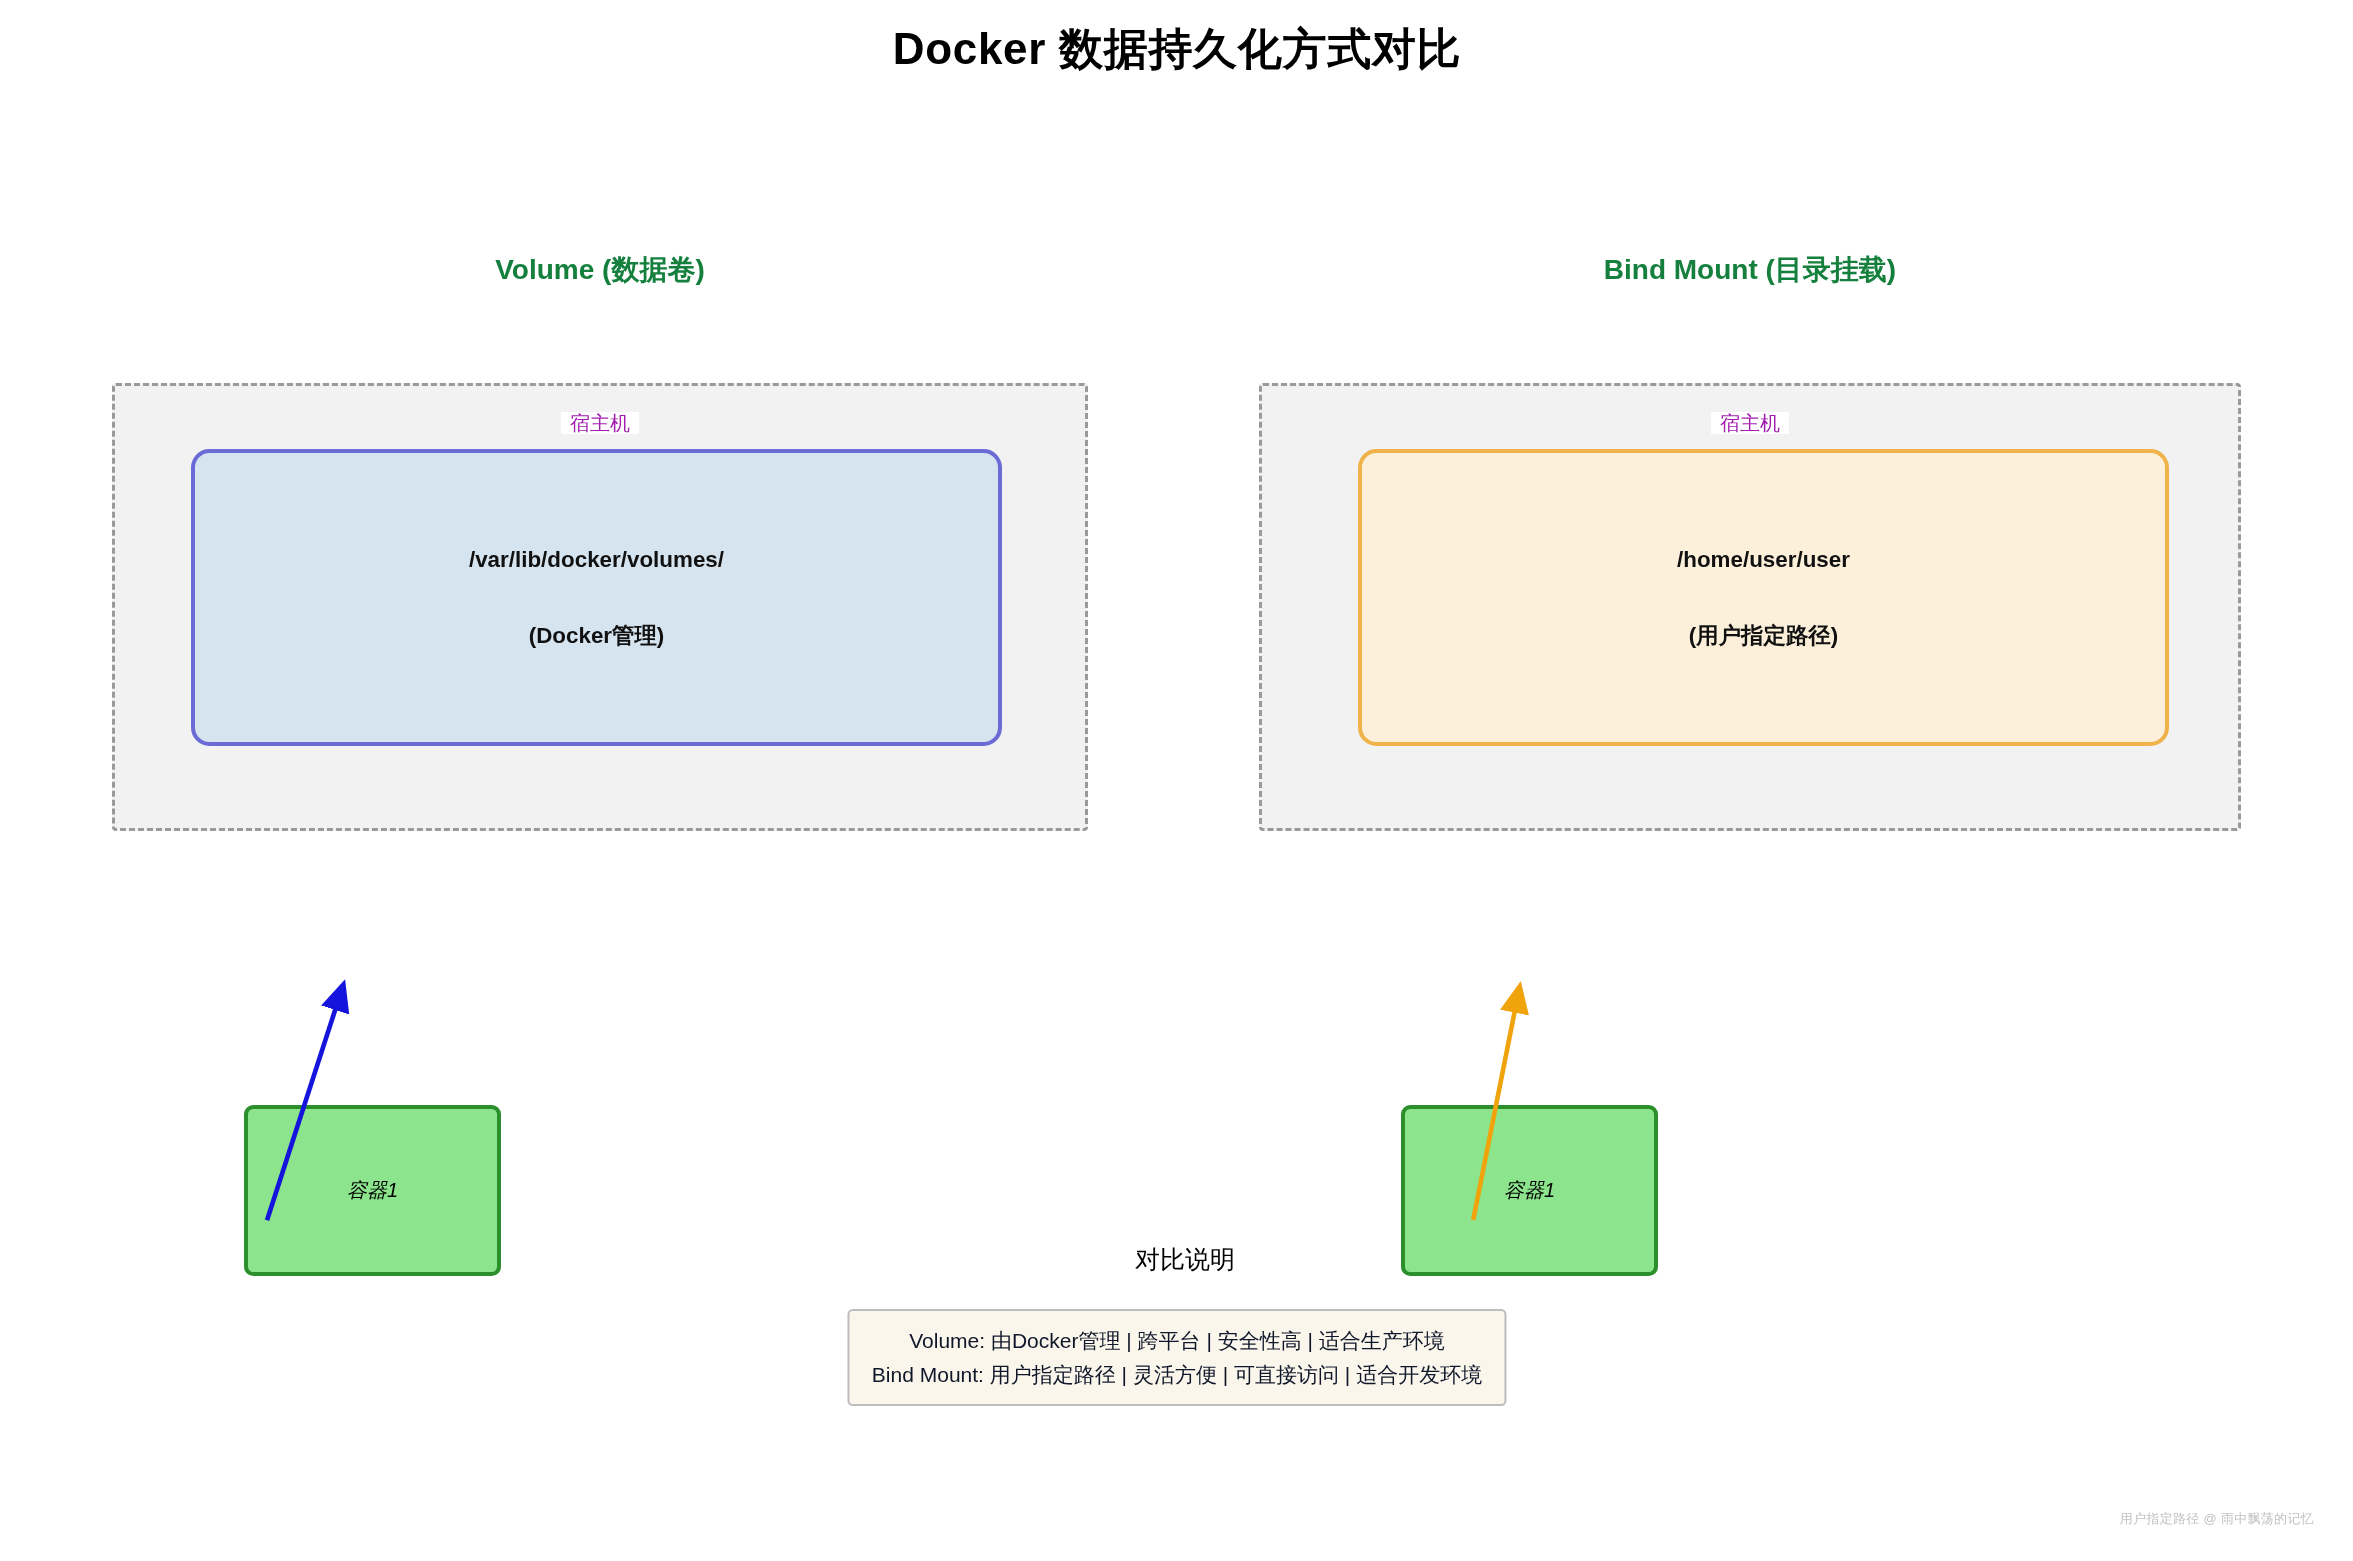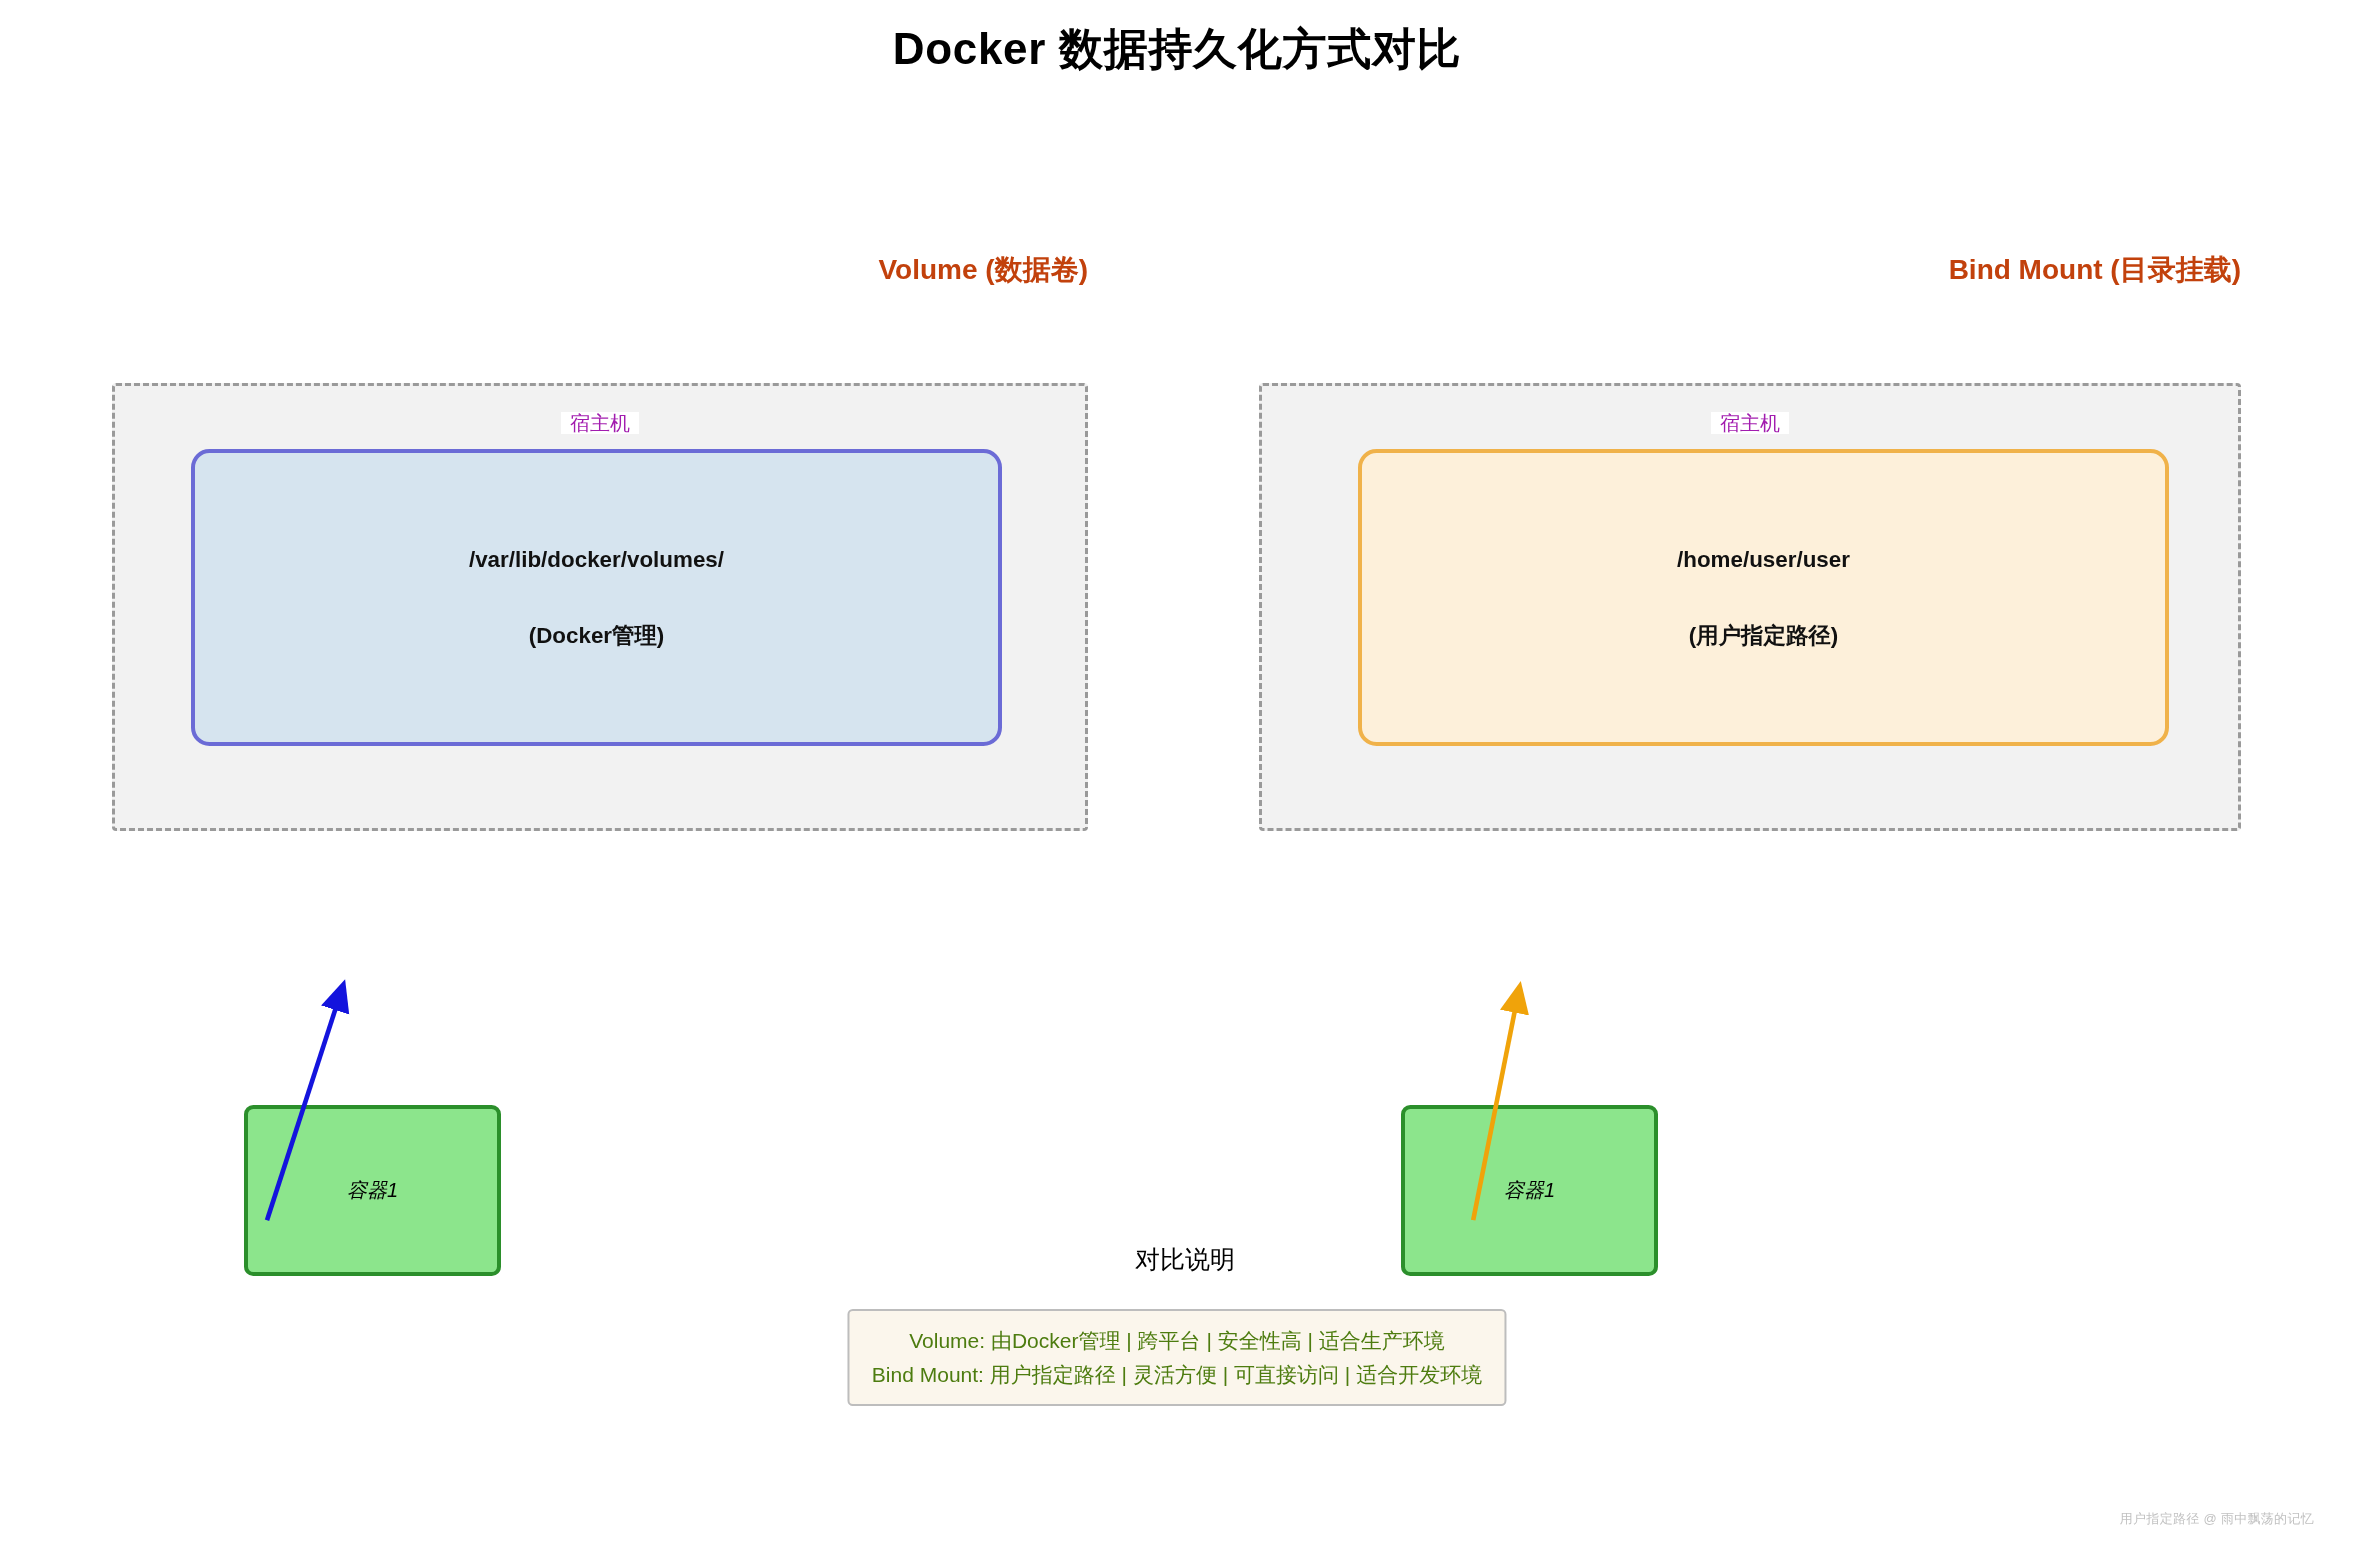--- a/index.html
+++ b/index.html
@@ -31,24 +31,24 @@
 
   
   .panel {
     position: absolute;
     top: 251px;
   }
   .panel-title {
     position: absolute;
     top: 0;
     width: 100%;
-    text-align: right;
+    text-align: center;
     font-size: 28px;
     font-weight: bold;
-    color: #c2410c;
+    color: #15803d;
   }
 
   .host-box {
     position: absolute;
     top: 132px;
     left: 0;
     width: 100%;
     height: 448px;
     box-sizing: border-box;
     border: 3.3px dashed #9a9a9a;
@@ -151,21 +151,21 @@
     left: 50%;
     transform: translateX(-50%);
     box-sizing: border-box;
     border: 2px solid #bdbdbd;
     border-radius: 5.3px;
     background: #fbf6ec;
     padding: 13px 22.4px;
     text-align: center;
     font-size: 21px;
     line-height: 1.6;
-    color: #4d7c0f;
+    color: #0f172a;
   }
 
   .watermark {
     position: absolute;
     right: 40px;
     bottom: 34px;
     font-size: 13px;
     color: #c2c2c2;
     letter-spacing: 0.3px;
   }

